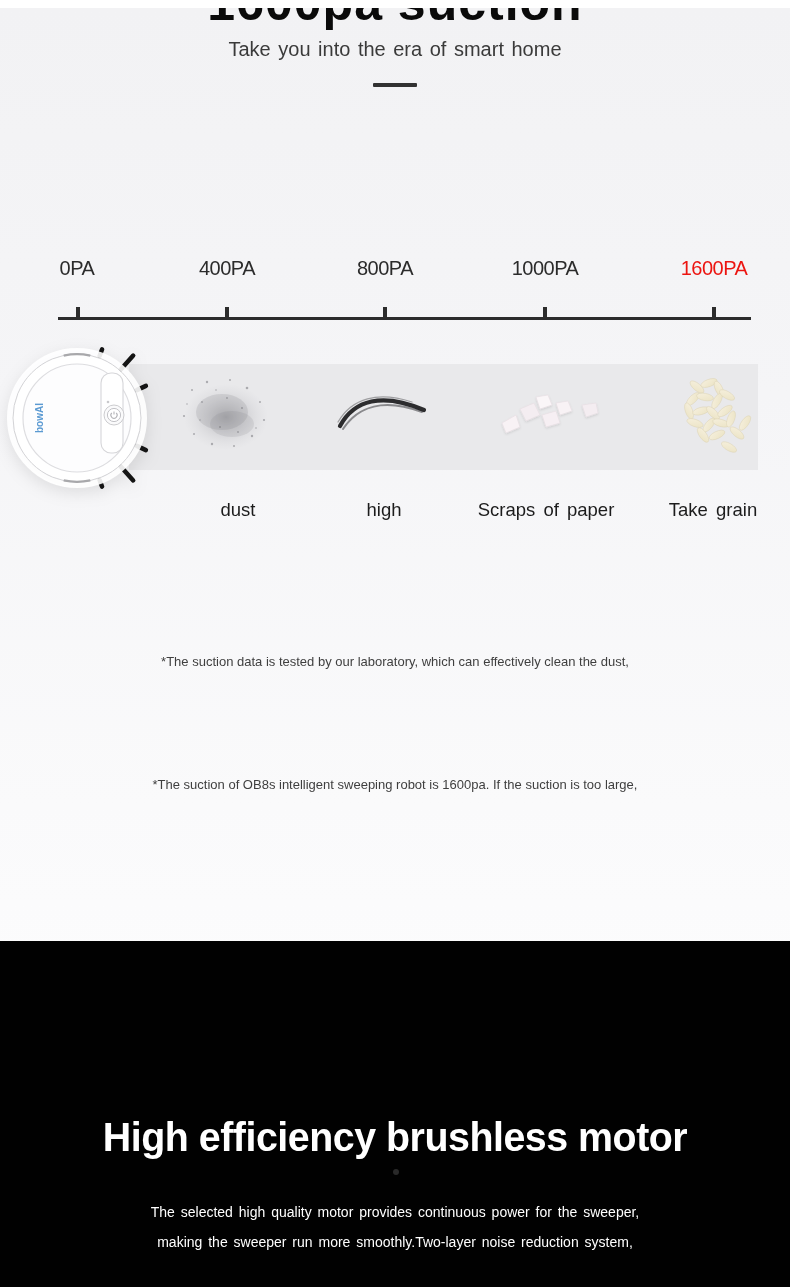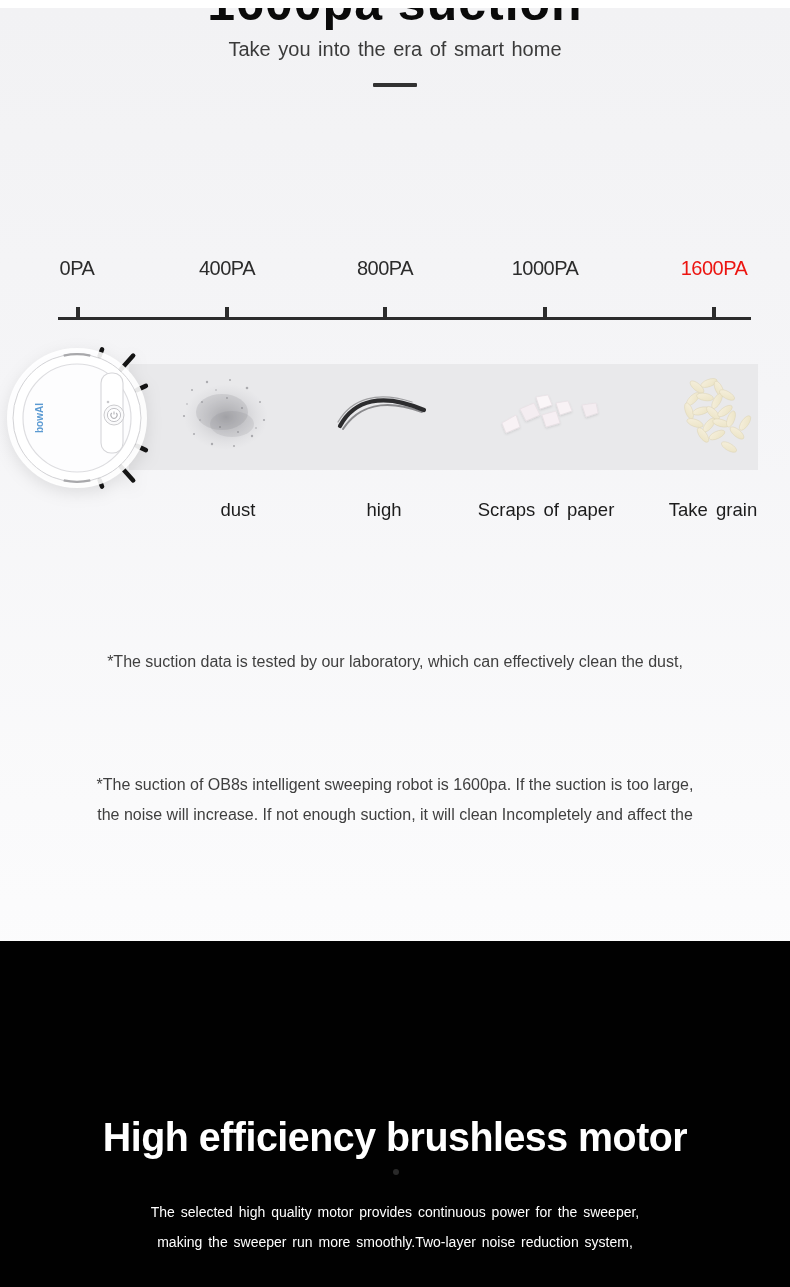--- a/index.html
+++ b/index.html
@@ -28,21 +28,21 @@
   .s-tick{position:absolute;top:-10px;width:3.5px;height:10px;background:#2c2c2c;}
   
   .strip{position:absolute;top:356px;left:129px;width:629px;height:106px;background:#e9e9eb;}
   .img-abs{position:absolute;}
   .robot{filter:drop-shadow(0 5px 8px rgba(0,0,0,0.10));}
   .item-label{
     position:absolute;top:491px;transform:translateX(-50%);
     font-size:18.5px;line-height:22px;color:#1c1c1c;word-spacing:3px;white-space:nowrap;
   }
   
-  .note{position:absolute;left:0;width:790px;text-align:center;color:#3f3f3f;font-size:16px;}
+  .note{position:absolute;left:0;width:790px;text-align:center;color:#3f3f3f;font-size:13px;}
   .note .nline{white-space:nowrap;line-height:29.5px;}
   .note1{top:639px;}
   .note2{top:762px;}
   
   .motor{position:absolute;top:933px;left:0;width:790px;height:354px;background:#010101;}
   .motor h2{
     position:absolute;top:173px;left:0;right:0;margin:0;text-align:center;
     color:#ffffff;font-size:41px;line-height:46px;font-weight:700;letter-spacing:-0.5px;
     transform:scaleX(0.96);
   }
@@ -203,21 +203,20 @@
   <span class="item-label" style="left:238px">dust</span>
   <span class="item-label" style="left:384px">high</span>
   <span class="item-label" style="left:546px">Scraps of paper</span>
   <span class="item-label" style="left:713px">Take grain</span>
 
   <div class="note note1">
     <div class="nline">*The suction data is tested by our laboratory, which can effectively clean the dust,</div>
   </div>
   <div class="note note2">
     <div class="nline">*The suction of OB8s intelligent sweeping robot is 1600pa. If the suction is too large,</div>
-    <div class="nline">the noise will increase. If not enough suction, it will clean Incompletely and affect the</div>
   </div>
 
   <section class="motor">
     <h2>High efficiency brushless motor</h2>
     <div class="m-dot"></div>
     <div class="m-desc">
       <div class="mline">The selected high quality motor provides continuous power for the sweeper,</div>
       <div class="mline">making the sweeper run more smoothly.Two-layer noise reduction system,</div>
     </div>
   </section>

